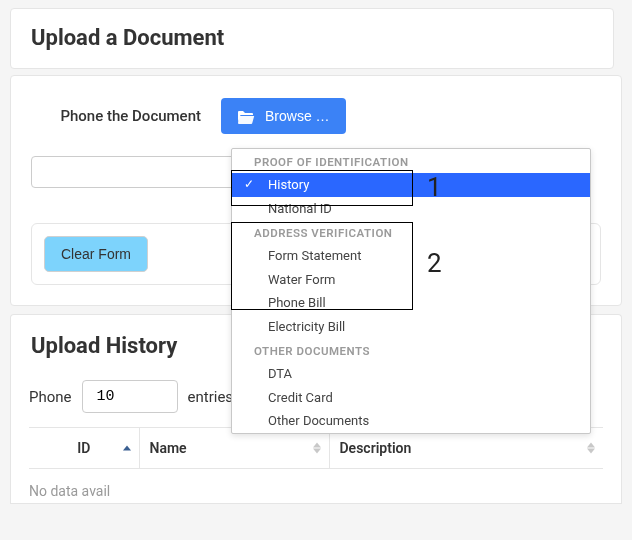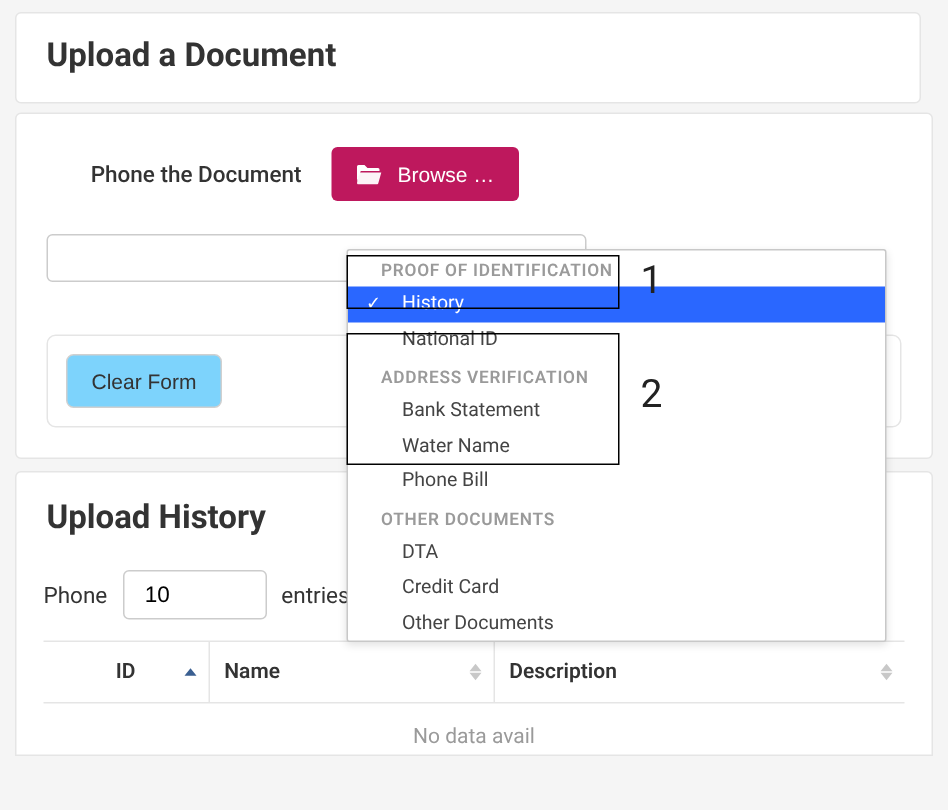--- a/index.html
+++ b/index.html
@@ -36,28 +36,28 @@
   }
   .form-label {
     width: 190px;
     text-align: right;
     font-size: 15px;
     color: #333;
     padding-right: 20px;
     font-weight: 500;
   }
   .browse-btn {
-    background: #be185d;
+    background: #3b82f6;
     color: #fff;
     border: none;
     border-radius: 4px;
     padding: 10px 16px;
     font-size: 14px;
     display: inline-flex;
-    align-items: center;
+    align-items: flex-end;
     gap: 10px;
     cursor: pointer;
   }
   .browse-btn .icon svg { display:block; }
   .doc-type-select {
     border: 1px solid #ccc;
     border-radius: 4px;
     padding: 6px 10px;
     width: 360px;
     height: 32px;
@@ -68,21 +68,21 @@
   }
   .doc-type-select .caret {
     width:0; height:0;
     border-left:5px solid transparent;
     border-right:5px solid transparent;
     border-top:6px solid #666;
   }
   .dropdown {
     position: absolute;
     left: 220px;
-    top: 90px;
+    top: 72px;
     width: 360px;
     background: #fff;
     border: 1px solid #c8c8c8;
     border-radius: 2px;
     box-shadow: 0 2px 6px rgba(0,0,0,0.12);
     z-index: 50;
     font-size: 13px;
   }
   .dropdown .group-label {
     color: #9a9a9a;
@@ -189,20 +189,21 @@
     font-size: 15px;
     color: #333;
     margin-bottom: 14px;
   }
   .show-input {
     border: 1px solid #ccc;
     border-radius: 4px;
     padding: 7px 14px;
     width: 96px;
     font-size: 15px;
+    font-family: Liberation Mono, monospace;
   }
   table.data {
     width: 100%;
     border-collapse: collapse;
     font-size: 14px;
   }
   table.data th {
     text-align: left;
     border-top: 1px solid #e5e5e5;
     border-bottom: 1px solid #e5e5e5;
@@ -225,21 +226,21 @@
     width:0;height:0;
     border-left:4px solid transparent;
     border-right:4px solid transparent;
   }
   table.data th .sort .up { border-bottom:5px solid #3a5f91; }
   table.data th .sort .down { border-top:5px solid #c8c8c8; }
   table.data th .sort.both .up { border-bottom:5px solid #c8c8c8; }
   table.data th .sort.both .down { border-top:5px solid #c8c8c8; }
   table.data th + th { border-left: 1px solid #e5e5e5; }
   .no-data {
-    text-align: center;
+    text-align: left;
     color: #9a9a9a;
     font-size: 14px;
     padding: 14px 0 4px 0;
   }
 </style>
 </head>
 <body>
 
 <div class="page-title">Upload a Document</div>
 
@@ -263,23 +264,24 @@
       <span class="caret"></span>
     </div>
   </div>
 
   <div class="dropdown">
     <div class="group-label">PROOF OF IDENTIFICATION</div>
     <div class="opt selected">History</div>
     <div class="opt">National ID</div>
 
     <div class="group-label">ADDRESS VERIFICATION</div>
-    <div class="opt">Bank Statement</div>
-    <div class="opt">Water Name</div>
+    <div class="opt">Form Statement</div>
+    <div class="opt">Water Form</div>
     <div class="opt">Phone Bill</div>
+    <div class="opt">Electricity Bill</div>
 
     <div class="group-label">OTHER DOCUMENTS</div>
     <div class="opt">DTA</div>
     <div class="opt">Credit Card</div>
     <div class="opt">Other Documents</div>
   </div>
 
   <div class="group-box group-box-1"></div>
   <div class="box-label box-label-1">1</div>
   <div class="group-box group-box-2"></div>

